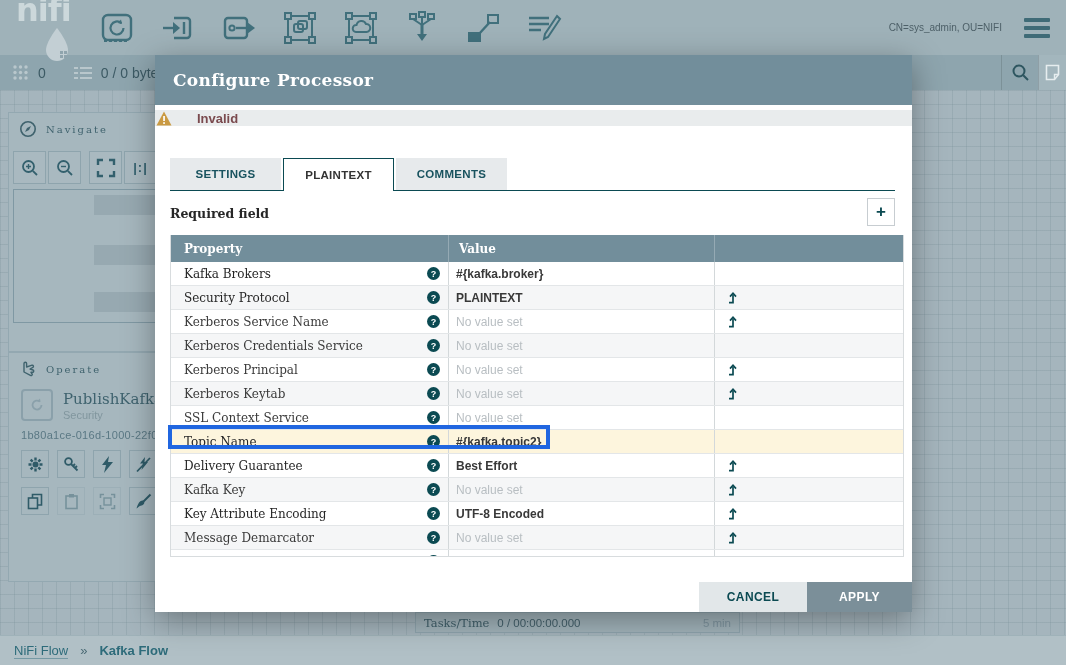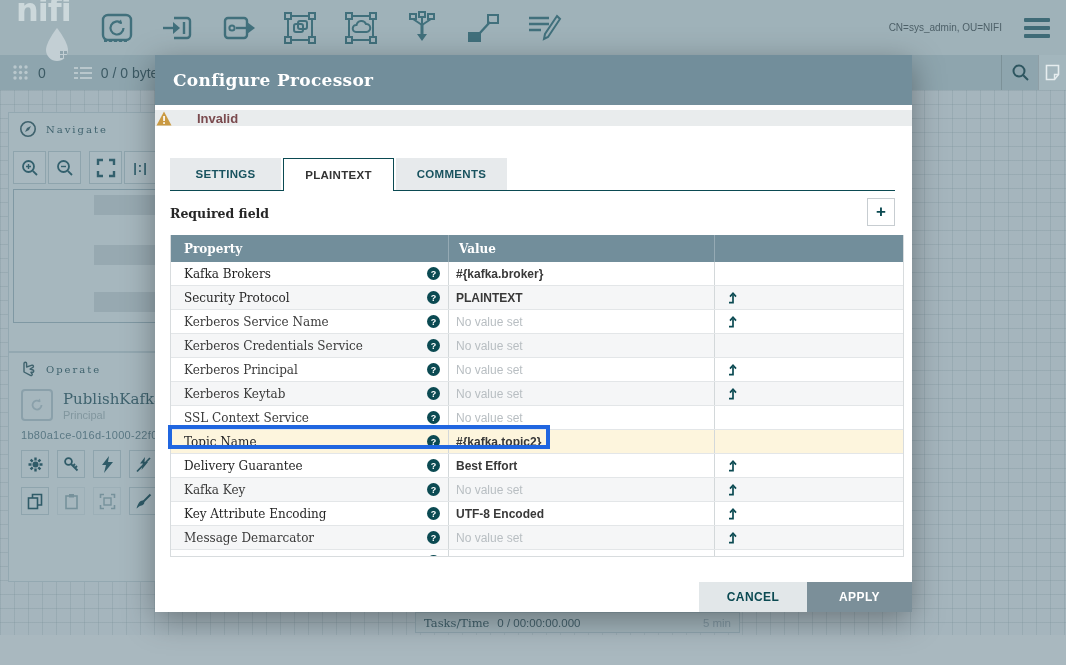--- a/index.html
+++ b/index.html
@@ -169,21 +169,21 @@
       <div class="op-body">
         <div class="op-row">
           <div class="proc-chip">
             <svg width="20" height="20" viewBox="0 0 20 20">
                 <path d="M14.5 10 a4.5 4.5 0 1 1-1.6-3.4" fill="none" stroke="#8aa0aa" stroke-width="1.8"></path>
                 <path d="M13 3.6 L13.4 7 L10.4 6" fill="#8aa0aa"></path>
               </svg>
           </div>
           <div>
             <div class="op-name">PublishKafka_0_</div>
-            <div class="op-type">Principal</div>
+            <div class="op-type">Security</div>
           </div>
         </div>
         <div class="op-id">1b80a1ce-016d-1000-22f0-</div>
         <div class="op-btns">
           <div class="op-btn">
             <svg width="17" height="17" viewBox="0 0 17 17">
                 <circle cx="8.5" cy="8.5" r="3" fill="#2f5b68"></circle>
                 <g stroke="#2f5b68" stroke-width="2.4">
                   <path d="M8.5 1.5 v3 M8.5 12.5 v3 M1.5 8.5 h3 M12.5 8.5 h3 M3.6 3.6 l2.1 2.1 M11.3 11.3 l2.1 2.1 M13.4 3.6 l-2.1 2.1 M5.7 11.3 l-2.1 2.1"></path>
                 </g>
@@ -388,20 +388,25 @@
     <div class="hdr-right">
       <span class="user-id">CN=sys_admin, OU=NIFI</span>
       <div class="hamburger">
           <span></span>
           <span></span>
           <span></span>
         </div>
     </div>
   </div>
 
+  <div class="crumb-bar">
+    <span class="crumb">NiFi Flow</span>
+    <span class="crumb-sep">»</span>
+    <span class="crumb current">Kafka Flow</span>
+  </div>
 
   <div class="dialog">
     <div class="dlg-hdr">
       <span class="dlg-title">Configure Processor</span>
     </div>
     <div class="invalid-bar">
       <span>
         <svg width="16" height="15" viewBox="0 0 16 15">
             <path d="M8 0.5 L15.5 14.5 H0.5 Z" fill="#ca9a43"></path>
             <rect x="7.2" y="5" width="1.7" height="5" fill="#fff"></rect>

